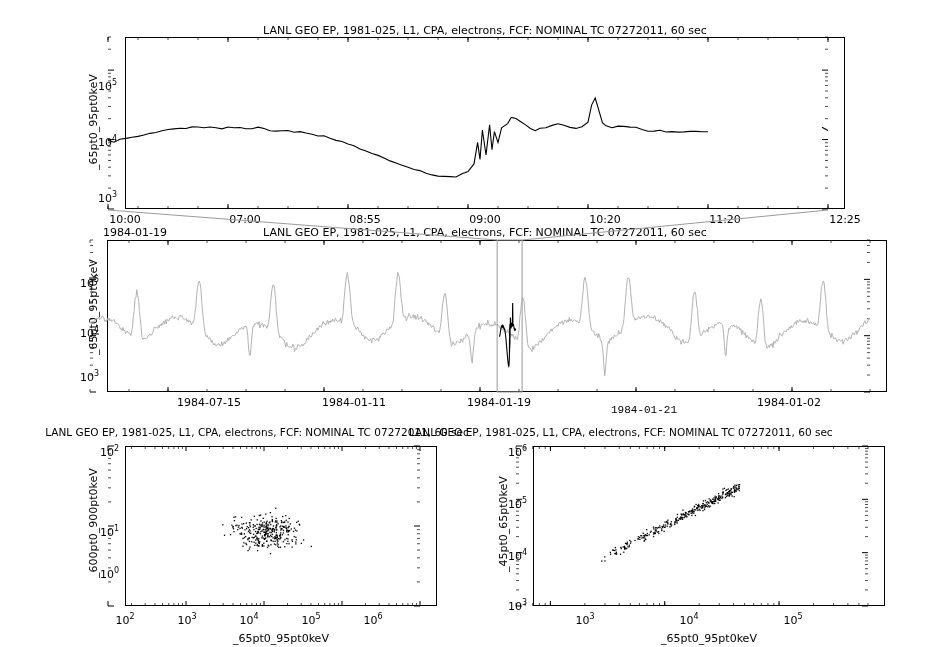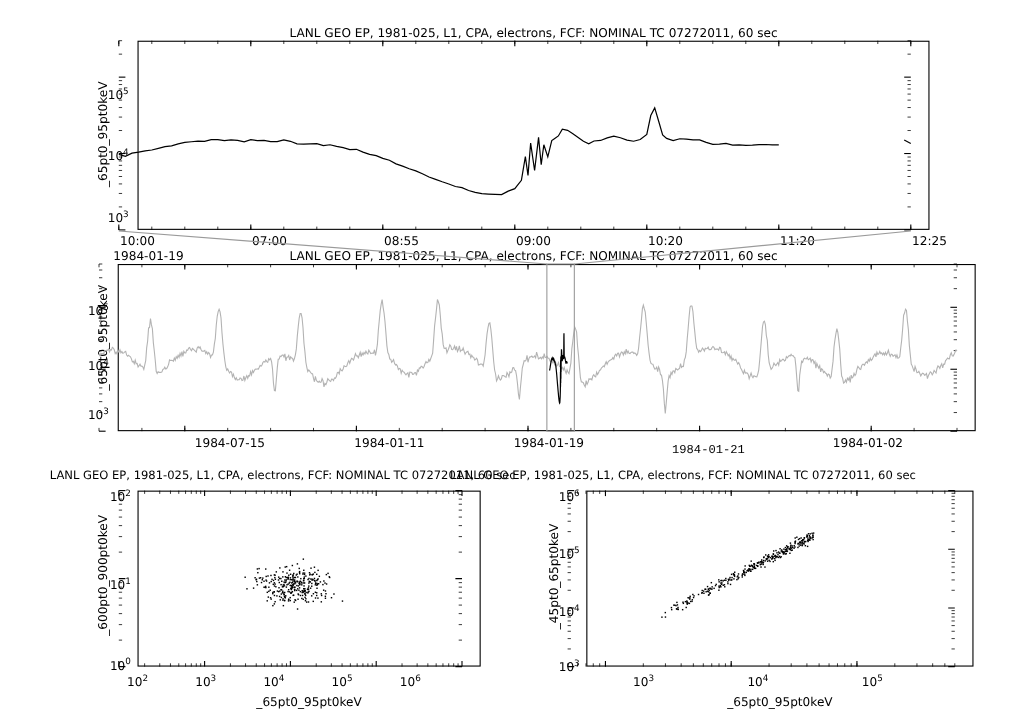--- a/index.html
+++ b/index.html
@@ -124,21 +124,21 @@
 
   <div class="panel">
     <div class="plot-title" style="left:-60px; top:426px; width:600px; font-size:10.5px;">LANL GEO EP, 1981-025, L1, CPA, electrons, FCF: NOMINAL TC 07272011, 60 sec</div>
 
     <div class="axes-frame" style="left:108px; top:446px; width:312px; height:160px;"></div>
 
     <div class="ylabel" style="left:70px; top:578px;">_600pt0_900pt0keV</div>
 
     <div class="tick-label-y" style="left:58px; top:444px; width:44px;">10<sup>2</sup></div>
     <div class="tick-label-y" style="left:58px; top:524px; width:44px;">10<sup>1</sup></div>
-    <div class="tick-label-y" style="left:58px; top:566px; width:44px;margin-top:31px;">10<sup>0</sup></div>
+    <div class="tick-label-y" style="left:58px; top:566px; width:44px;">10<sup>0</sup></div>
 
     <div class="tick-label-x" style="left:88px; top:612px; width:40px;">10<sup>2</sup></div>
     <div class="tick-label-x" style="left:150px; top:612px; width:40px;">10<sup>3</sup></div>
     <div class="tick-label-x" style="left:212px; top:612px; width:40px;">10<sup>4</sup></div>
     <div class="tick-label-x" style="left:274px; top:612px; width:40px;">10<sup>5</sup></div>
     <div class="tick-label-x" style="left:336px; top:612px; width:40px;">10<sup>6</sup></div>
 
     <div class="xlabel" style="left:164px; top:632px; width:200px;">_65pt0_95pt0keV</div>
   </div>
 

